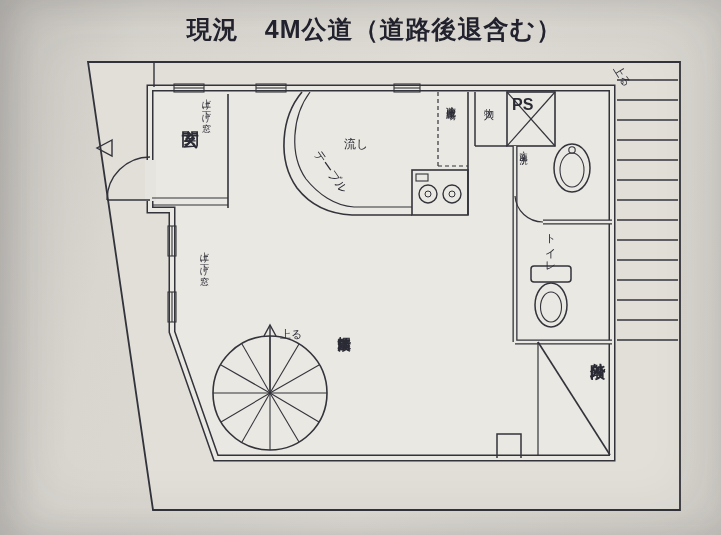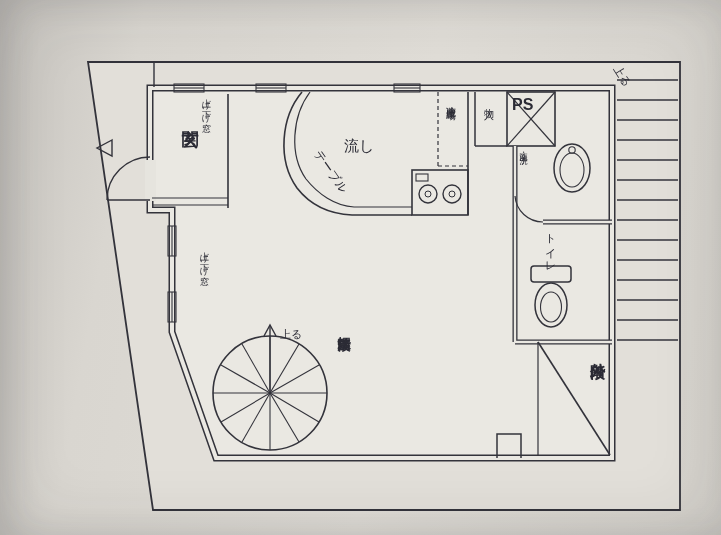--- a/index.html
+++ b/index.html
@@ -166,26 +166,27 @@
         <line x1="270" y1="393" x2="299" y2="442"></line>
         <line x1="270" y1="393" x2="319" y2="422"></line>
       </g>
       <g stroke-width="1.4">
         <line x1="270" y1="393" x2="270" y2="326"></line>
         <path d="M264,336 L270,325 L276,336"></path>
       </g>
     </g>
   </svg>
 
+  <div class="title">現況　4M公道（道路後退含む）</div>
 
   <div class="lbl vtext" style="left:201px;top:92px;font-size:9px;">上げ下げ窓</div>
   <div class="lbl vtext bold" style="left:181px;top:117px;font-size:17px;">玄関</div>
   <div class="lbl vtext" style="left:199px;top:245px;font-size:9px;">上げ下げ窓</div>
 
-  <div class="lbl" style="left:344px;top:138px;font-size:15px;">流し</div>
+  <div class="lbl" style="left:344px;top:138px;font-size:12px;">流し</div>
   <div class="lbl" style="left:322px;top:148px;font-size:12px;transform:rotate(55deg);transform-origin:0 0;">テーブル</div>
 
   <div class="lbl vtext" style="left:445px;top:98px;font-size:10px;">冷蔵庫置場</div>
   <div class="lbl vtext" style="left:483px;top:101px;font-size:10px;">物入</div>
   <div class="lbl bold" style="left:512px;top:97px;font-size:16px;">PS</div>
   <div class="lbl vtext" style="left:518px;top:146px;font-size:8px;">洗面・手洗</div>
   <div class="lbl vtext" style="left:544px;top:226px;font-size:11px;">トイレ</div>
 
   <div class="lbl vtext bold" style="left:590px;top:351px;font-size:15px;">外階段</div>
   <div class="lbl vtext bold" style="left:337px;top:325px;font-size:13px;">螺旋階段</div>

